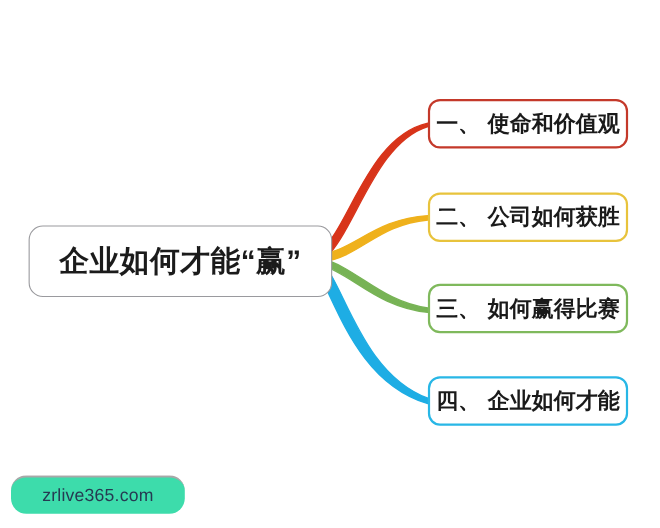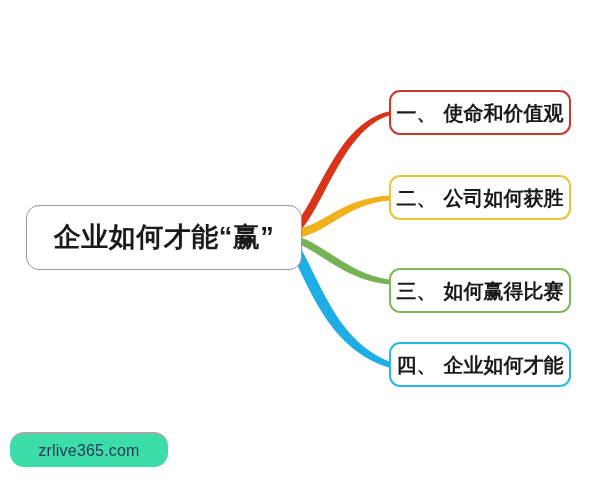--- a/index.html
+++ b/index.html
@@ -78,21 +78,21 @@
     color: #1a1a1a;
     white-space: nowrap;
     line-height: 1;
   }
   .branch-node .num {
     margin-right: 7px;
   }
 
   #branch-0 { top: 90px; }
   #branch-1 { top: 175px; }
-  #branch-2 { top: 258px; margin-top: 10px; }
+  #branch-2 { top: 258px; }
   #branch-3 { top: 342px; }
 
   
   .watermark {
     position: absolute;
     left: 10px;
     top: 432px;
     width: 158px;
     height: 35px;
     border-top: 2px solid #a8a8a8;

